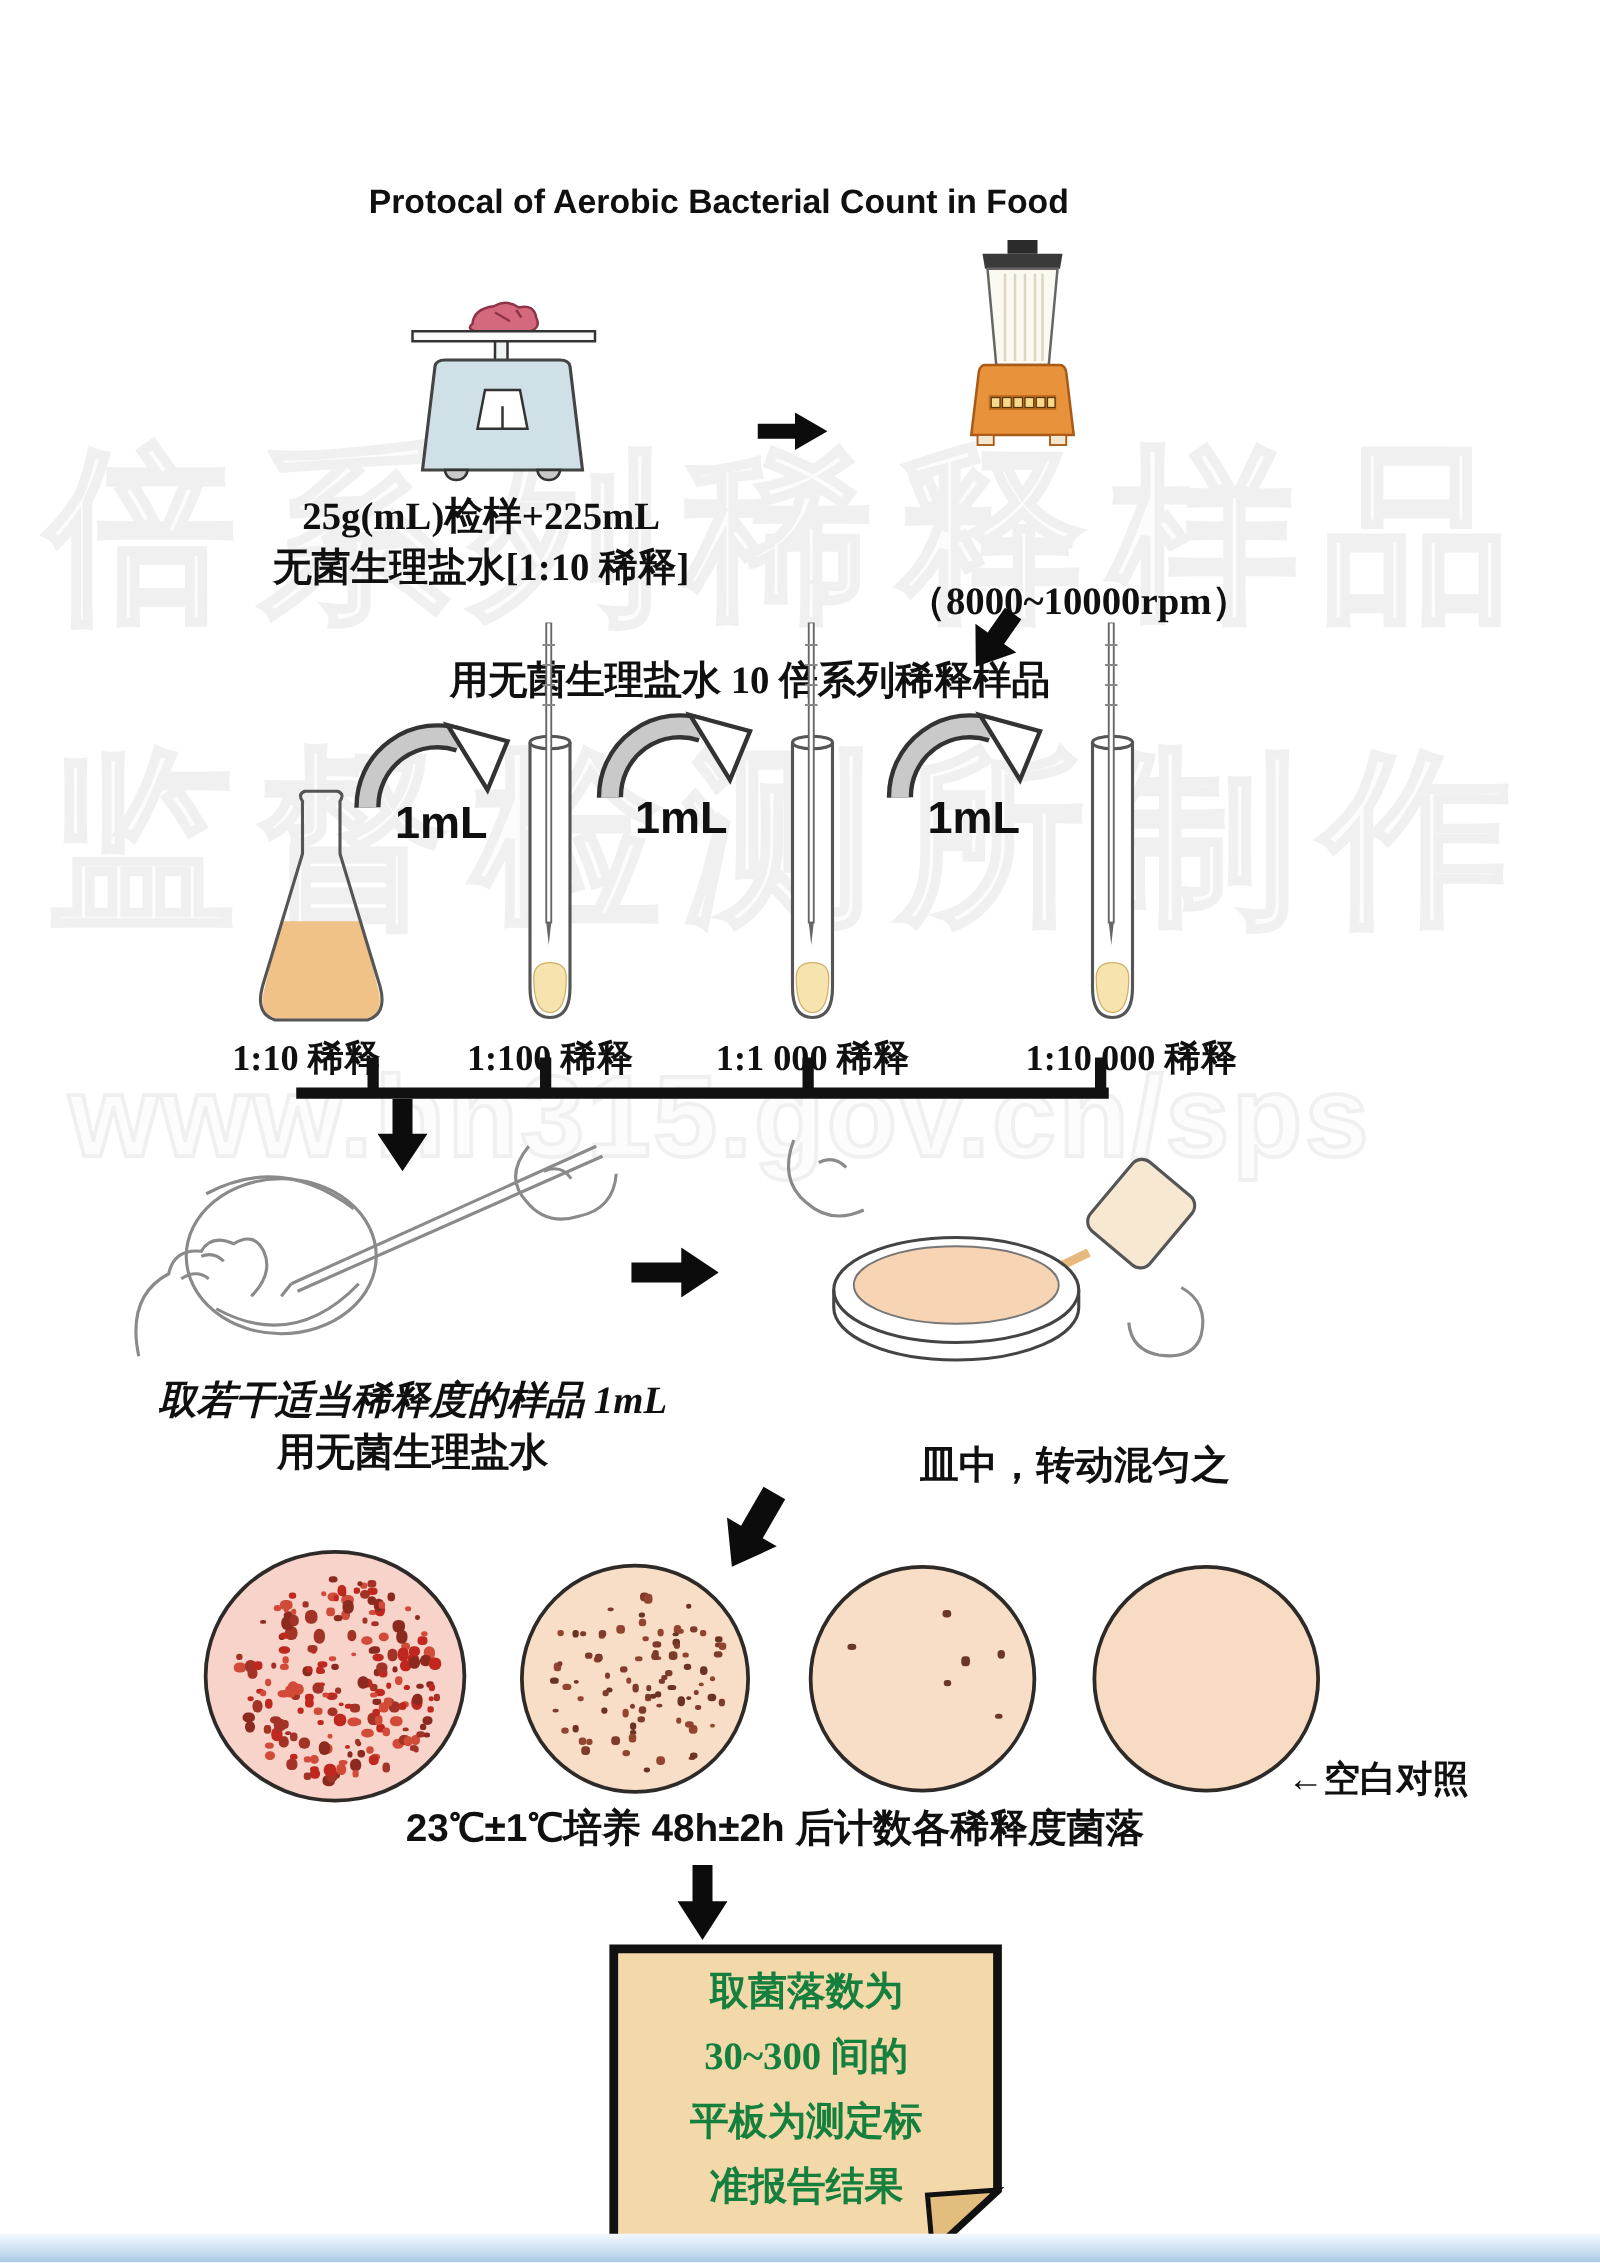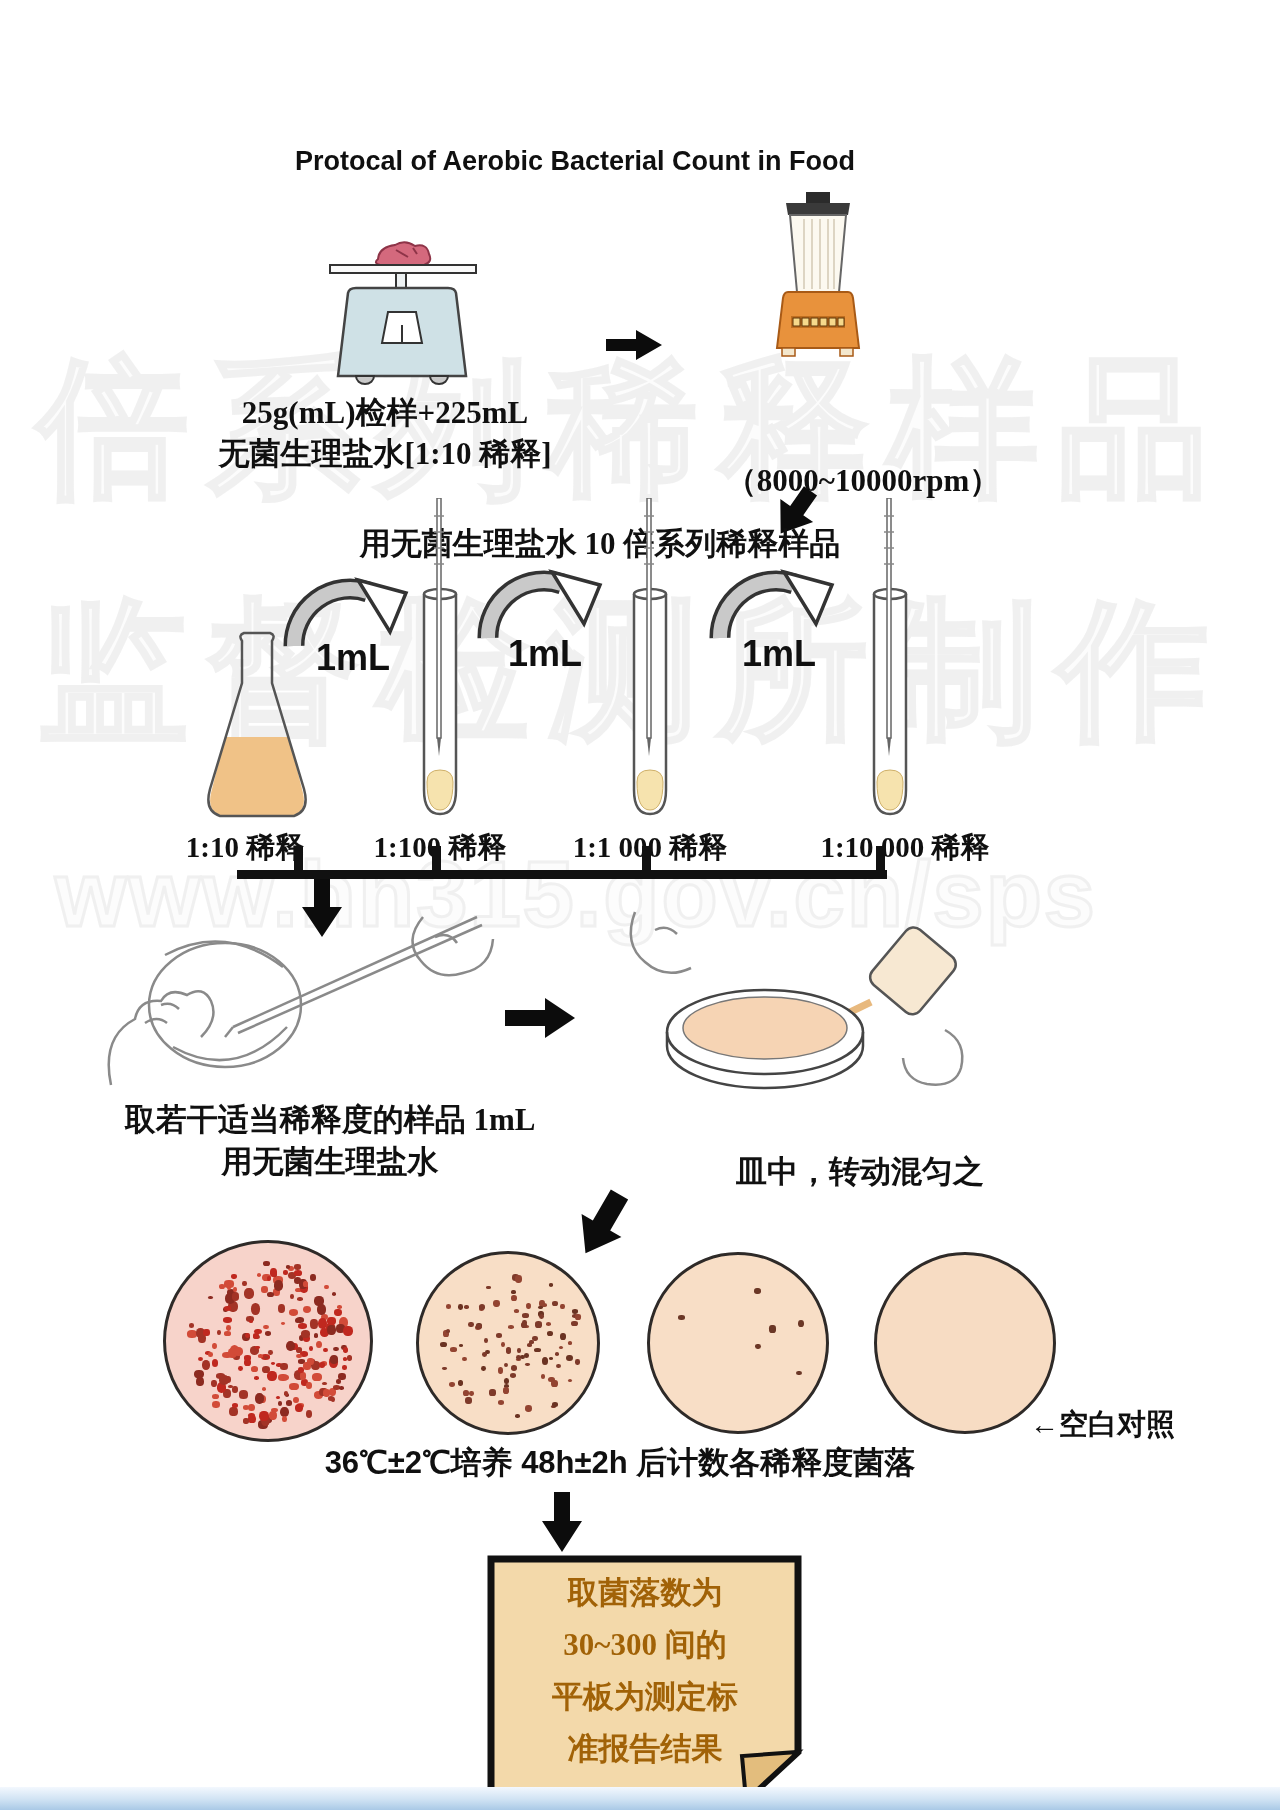--- a/index.html
+++ b/index.html
@@ -7,21 +7,21 @@
         font-family:"Liberation Serif",serif;}
   .abs{position:absolute;z-index:2;}
   .cap{font-weight:bold;color:#101010;text-align:center;line-height:1.32;}
   .sans{font-family:"Liberation Sans",sans-serif;}
   .wm{position:absolute;z-index:1;font-family:"Liberation Sans",sans-serif;font-weight:bold;
       color:#fbfbfb;-webkit-text-stroke:3px #e7e7e7;opacity:.6;white-space:nowrap;}
   .bar{position:absolute;background:#111;z-index:2;}
   .dish{position:absolute;z-index:2;border:3px solid #2e2a28;border-radius:50%;overflow:hidden;}
   .colony{position:absolute;border-radius:45%;}
   .note-line{position:absolute;z-index:3;width:318px;text-align:center;font-weight:bold;
-             font-size:31px;color:#a16207;}
+             font-size:31px;color:#15803d;}
   .bstrip{position:absolute;left:0;right:0;top:1787px;height:23px;z-index:2;
           background:linear-gradient(180deg,#f3f8fe 0%,#cfe2f3 55%,#a9c9e6 100%);}
   svg{display:block;}
 </style>
 </head>
 <body>
 
 <div class="page">
 
   <div class="wm" style="left:38px;top:330px;font-size:150px;letter-spacing:20px;">倍系列稀释样品</div>
@@ -167,21 +167,21 @@
     <ellipse cx="150" cy="122" rx="98" ry="42" fill="#fff" stroke="#444" stroke-width="2.5"></ellipse>
     <ellipse cx="150" cy="118" rx="82" ry="31" fill="#f6d4b4" stroke="#777" stroke-width="1.5"></ellipse>
     <path d="M52,122 v14 a98,42 0 0 0 196,0 v-14" fill="none" stroke="#444" stroke-width="2.5"></path>
     <g stroke="#8a8a8a" stroke-width="2.5" fill="none">
       <path d="M20,2 Q8,34 30,52 Q50,70 76,58"></path>
       <path d="M40,20 Q52,14 62,24"></path>
       <path d="M330,120 Q352,132 346,158 Q340,178 312,174 Q290,170 288,148"></path>
     </g>
   </svg>
 
-  <div class="abs cap" style="left:90px;top:1100px;width:480px;font-size:31px;">取若干适当稀释度的样品 1mL</div>
+  <div class="abs cap" style="left:90px;top:1100px;width:480px;font-size:31px;font-style:italic;">取若干适当稀释度的样品 1mL</div>
   <div class="abs cap" style="left:90px;top:1142px;width:480px;font-size:31px;">用无菌生理盐水</div>
 
   <div class="abs cap" style="left:645px;top:1152px;width:430px;font-size:31px;">皿中，转动混匀之</div>
 
   <svg class="abs" style="left:566px;top:1186px;" width="74" height="74" viewBox="0 0 74 74">
     <g transform="rotate(30 37 37)">
       <polygon points="27,4 47,4 47,40 60,40 37,72 14,40 27,40" fill="#0c0c0c"></polygon>
     </g>
   </svg>
 
@@ -488,21 +488,21 @@
       <span class="colony" style="left: 104.073px; top: 32.7048px; width: 6.46592px; height: 6.04919px; background: rgb(107, 55, 38);"></span>
       <span class="colony" style="left: 146.229px; top: 115.615px; width: 5.45825px; height: 4.50343px; background: rgb(107, 55, 38);"></span>
       <span class="colony" style="left: 28.0167px; top: 60.1454px; width: 6.67228px; height: 4.97696px; background: rgb(107, 55, 38);"></span>
     </div>
   <div class="dish" style="left: 874px; top: 1252px; width: 176px; height: 176px; background-color: rgb(247, 220, 195);"></div>
 
   <div class="abs cap" style="left:1030px;top:1405px;width:230px;font-size:29px;text-align:left;">
     <span>←</span><span>空白对照</span>
   </div>
 
-  <div class="abs cap sans" style="left:280px;top:1443px;width:680px;font-size:31px;">36℃±2℃培养 48h±2h 后计数各稀释度菌落</div>
+  <div class="abs cap sans" style="left:280px;top:1443px;width:680px;font-size:31px;">23℃±1℃培养 48h±2h 后计数各稀释度菌落</div>
 
   <svg class="abs" style="left:542px;top:1492px;" width="40" height="60" viewBox="0 0 40 60">
     <polygon points="12,0 28,0 28,29 40,29 20,60 0,29 12,29" fill="#0c0c0c"></polygon>
   </svg>
 
   <svg class="abs" style="left:486px;top:1554px;" width="318" height="252" viewBox="0 0 318 252">
     <path d="M5,5 H312 V198 L260,246 H5 Z" fill="#f3d9aa" stroke="#111" stroke-width="7"></path>
     <path d="M312,198 L260,246 L256,202 Z" fill="#e3bd7d" stroke="#111" stroke-width="4"></path>
   </svg>
   <div class="note-line" style="left:486px;top:1572px;">取菌落数为</div>

